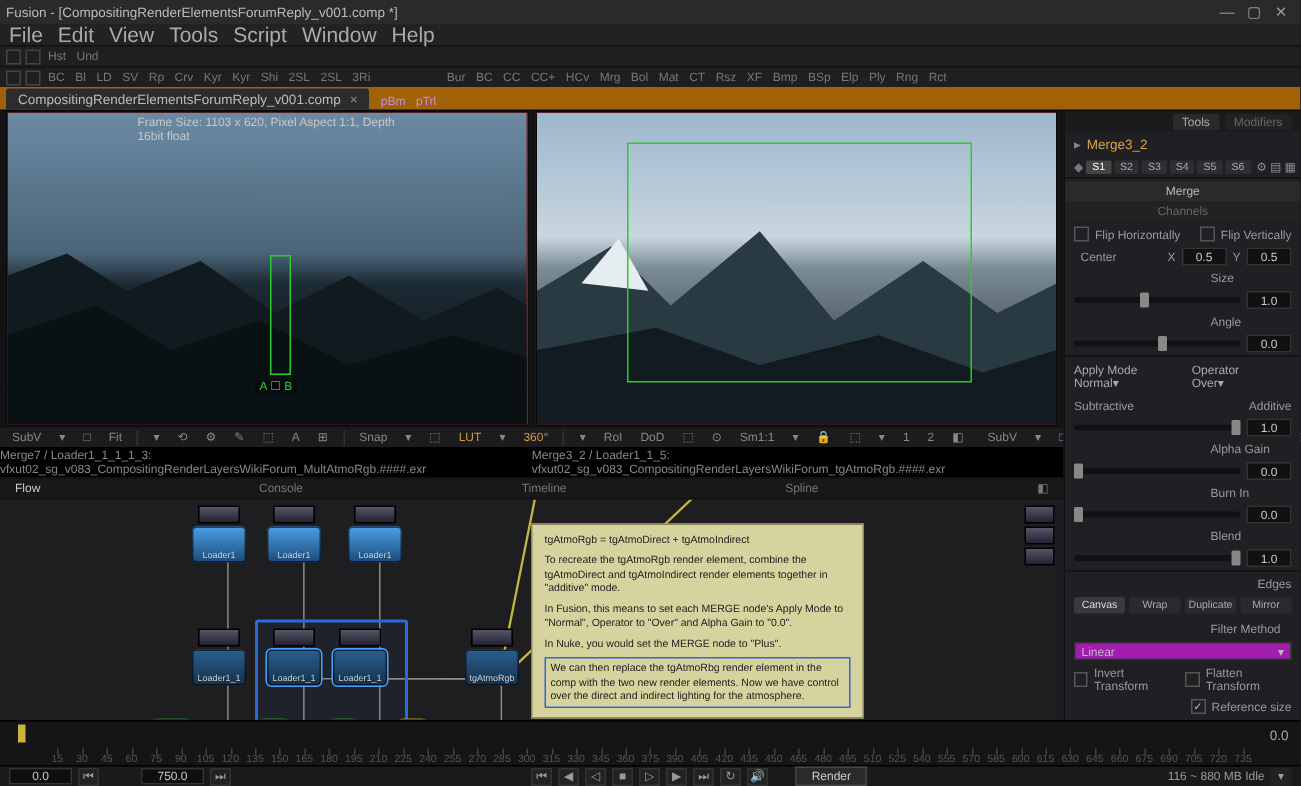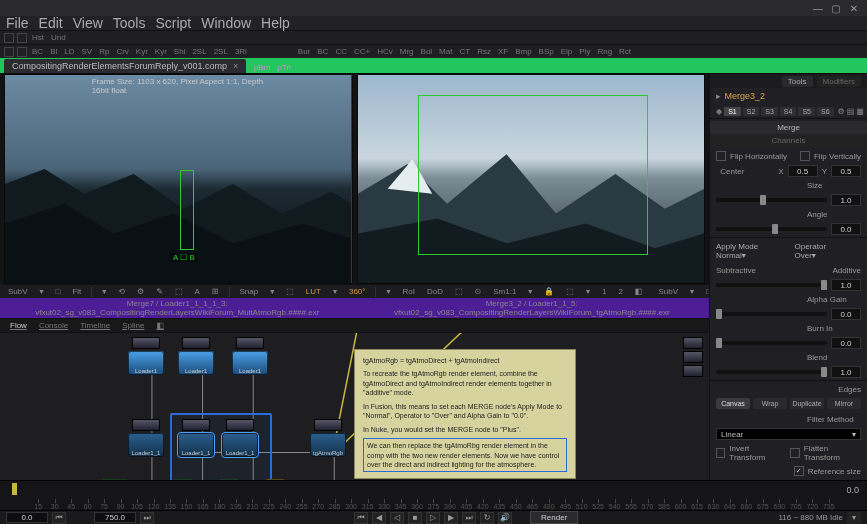--- a/index.html
+++ b/index.html
@@ -10,42 +10,42 @@
   .winbtn{ width:18px; height:14px; display:flex; align-items:center; justify-content:center; color:#999; font-size:10px;}
   
   .menubar{ height:14px; background:#222225; display:flex; align-items:center; gap:10px; padding:0 6px; font-size:14px; color:#aaa;}
   .menubar span{cursor:default;}
   
   .toolrow{ height:14px; background:#1f1f22; display:flex; align-items:center; gap:3px; padding:0 4px; font-size:8px; color:#888; border-top:1px solid #111;}
   .toolrow .sq{ width:10px;height:10px;border:1px solid #444;display:inline-block;}
   .toolrow .lab{color:#777; padding:0 2px;}
   .toolrow .lab.active{color:#c78fd8;margin-top:32px;}
   
-  .tabbar{height:16px; background:#22c55e; display:flex; align-items:flex-end; padding:0 4px; border-bottom:1px solid #0a0a0a;}
+  .tabbar{height:16px; background:#a16207; display:flex; align-items:flex-end; padding:0 4px; border-bottom:1px solid #0a0a0a;}
   .tab{ background:#2c2c30; color:#bbb; font-size:9px; padding:2px 8px; border-radius:2px 2px 0 0; display:flex; align-items:center; gap:6px;}
   .tab .x{color:#888;font-size:9px;}
   
   .main{ display:flex; height:calc(524px - 16px - 14px - 14px - 14px - 16px - 14px - 30px); }
   .left{ flex:1; display:flex; flex-direction:column; min-width:0;}
   .right{ width:158px; background:#202024; border-left:1px solid #111; display:flex; flex-direction:column; font-size:8px;}
   
   .viewers{ height:210px; display:flex; gap:4px; padding:0 4px; background:#131315;}
   .view{ flex:1; position:relative; background:#7f1d1d; border:1px solid #0a0a0a; overflow:hidden;}
   .view .info{ position:absolute; top:2px; left:50%; transform:translateX(-50%); font-size:8px; color:#c9c9c9; z-index:5;}
   .view svg.sky{position:absolute; inset:0;}
   .view .overlay-box{ position:absolute; border:1px solid #2bcc2b; }
   .view .ab{ position:absolute; font-size:8px; color:#2bcc2b; background:rgba(0,0,0,.3); padding:0 3px; z-index:6;}
   
   .vtb{ height:14px; background:#1c1c1f; display:flex; align-items:center; gap:4px; padding:0 4px; font-size:8px; color:#888; border-top:1px solid #111;}
   .vtb .btn{ padding:0 3px; border:1px solid transparent;}
   .vtb .sep{width:1px;height:10px;background:#333;margin:0 2px;}
   .vtb .orange{color:#d19a4a;}
-  .vlabel{ font-size:8px; color:#888; text-align:center; padding:1px 12px; background:#4c1d95;}
-  
-  .flowtabs{ height:14px; display:flex; justify-content:flex-start; gap:12px; padding:0 10px; align-items:center; background:#181819; border-top:1px solid #111; font-size:8px; color:#777;text-decoration:underline;}
+  .vlabel{ font-size:8px; color:#888; text-align:left; padding:1px 0; background:#000000;}
+  
+  .flowtabs{ height:14px; display:flex; justify-content:space-between; gap:12px; padding:0 10px; align-items:center; background:#181819; border-top:1px solid #111; font-size:8px; color:#777;}
   .flowtabs .active{color:#ccc;}
   .flow{ flex:1; background:#1e1e20; position:relative; overflow:hidden; border-top:1px solid #111;}
   .flow svg{position:absolute; inset:0;}
   .selbox{ position:absolute; border:2px solid #2a6bd9; background:rgba(42,107,217,0.06); border-radius:2px;}
   .node{ position:absolute; width:36px; height:24px; border-radius:3px; display:flex; align-items:flex-end; justify-content:center; font-size:6px; color:#ccc; padding-bottom:1px; box-shadow:inset 0 0 0 1px rgba(0,0,0,.6);}
   .node.ldr{ background:linear-gradient(#4aa0e8,#1b4a78);}
   .node.ldr.dark{ background:linear-gradient(#2b5f8f,#123049);}
   .node.mrg{ background:linear-gradient(#33a44a,#145225);}
   .node.sel{ outline:1px solid #4ea0ff;}
   .node .thumb{position:absolute; top:-14px; left:4px; width:28px; height:12px; background:linear-gradient(#556,#223); border:1px solid #000;}
@@ -67,41 +67,42 @@
   .rowtabs .sp{flex:1}
   .rowtabs .ic{width:10px;height:10px; display:flex;align-items:center;justify-content:center;font-size:8px;color:#888;}
   .section{border-top:1px solid #111; padding:2px 0;}
   .sechdr{ text-align:center; background:#2a2a2d; padding:2px; font-size:8px; color:#bbb;}
   .prow{display:flex; align-items:center; padding:2px 6px; gap:4px; font-size:8px; color:#999;justify-content:flex-end;}
   .prow .lab{width:54px;}
   .prow .cb{width:10px;height:10px;border:1px solid #555;display:inline-flex;align-items:center;justify-content:center;font-size:7px;color:#ccc;}
   .prow input.num{ width:30px; height:12px; background:#111; border:1px solid #333; color:#ccc; font-size:8px; text-align:center;}
   .prow .slider{ flex:1; height:4px; background:#111; border-radius:2px; position:relative;}
   .prow .slider .k{position:absolute; top:-3px; width:6px;height:10px;background:#888;border-radius:1px;}
-  .prow .sel{ flex:1; height:12px; background:#000000; border:1px solid #333; font-size:8px; color:#bbb; padding:0 4px; display:flex; align-items:center; justify-content:space-between;gap:24px;}
+  .prow .sel{ flex:1; height:12px; background:#a21caf; border:1px solid #333; font-size:8px; color:#bbb; padding:0 4px; display:flex; align-items:center; justify-content:space-between;gap:24px;}
   .btnrow{display:flex; gap:3px; padding:2px 6px;}
   .btnrow .b{flex:1; background:#2a2a2d; text-align:center; padding:2px 0; font-size:7px; color:#aaa; border-radius:2px;}
   
   .timeline{ height:30px; background:#151517; border-top:1px solid #000; display:flex; flex-direction:column;}
   .ruler{flex:1; position:relative; overflow:hidden;}
   .ruler .ticks{display:flex; height:100%; align-items:flex-end; padding:0 30px;}
   .ruler .t{flex:1; text-align:center; font-size:7px; color:#555; position:relative;}
   .ruler .t::before{content:'';position:absolute;top:-4px;left:50%;width:1px;height:4px;background:#444;}
   .ruler .ph{position:absolute; top:2px; left:12px; width:5px;height:12px;background:#c7b63e;}
   .ruler .cur{position:absolute; right:8px; top:4px; color:#aaa; font-size:9px;}
   .transport{height:14px; display:flex; align-items:center; gap:4px; padding:0 6px; background:#1a1a1c; border-top:1px solid #000; font-size:8px; color:#999;}
   .transport .fld{ width:42px; height:11px; background:#0e0e10; border:1px solid #333; color:#ccc; text-align:center; font-size:8px;}
   .transport .ic{ width:14px; height:12px; display:flex; align-items:center; justify-content:center; border:1px solid #333; background:#222; font-size:8px;}
   .transport .spacer{flex:1}
   .transport .rbtn{ padding:1px 10px; background:#2b2b2e; border:1px solid #444; color:#ccc;}
 </style>
 </head>
 <body>
 
 <div class="titlebar">
+  <span>Fusion - [CompositingRenderElementsForumReply_v001.comp *]</span>
   <span class="spacer"></span>
   <span class="winbtn">—</span>
   <span class="winbtn">▢</span>
   <span class="winbtn">✕</span>
 </div>
 
 <div class="menubar">
   <span>File</span>
   <span>Edit</span>
   <span>View</span>

